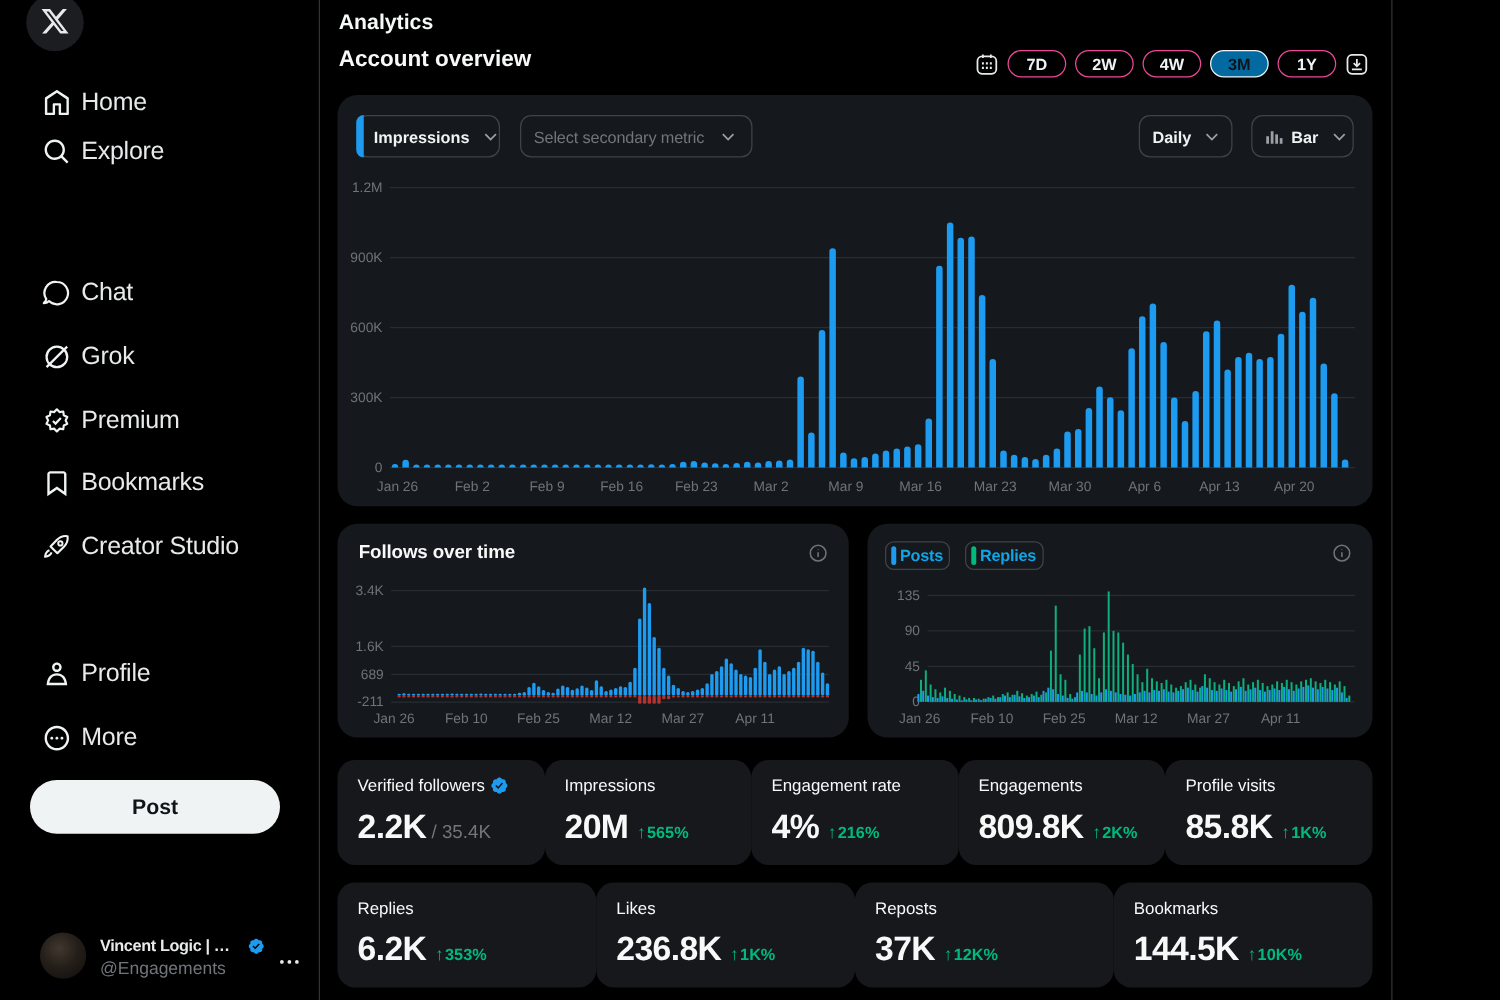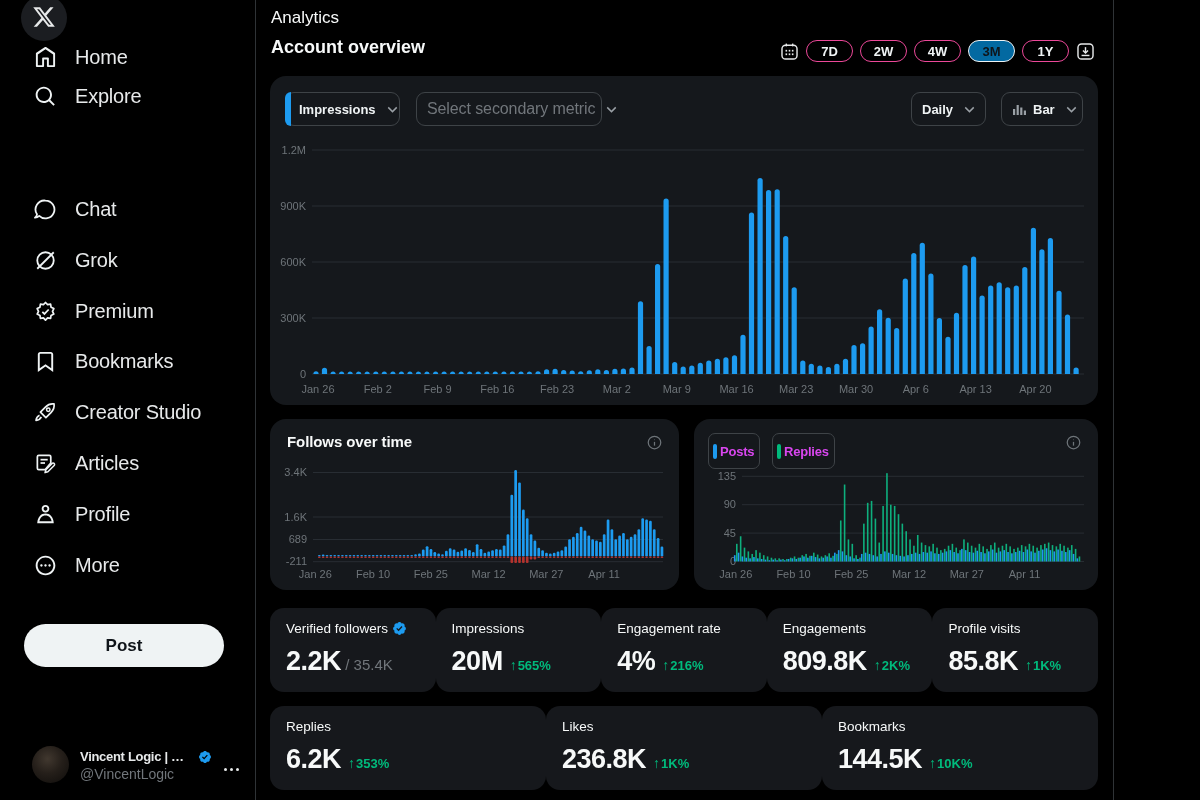--- a/index.html
+++ b/index.html
@@ -2,58 +2,58 @@
 <html><head><meta charset="utf-8">
 <style>
 *{margin:0;padding:0;box-sizing:border-box}
 html,body{width:1200px;height:800px;background:#000;overflow:hidden;
 font-family:"Liberation Sans",sans-serif;color:#e7e9ea;-webkit-font-smoothing:antialiased}
 #page{position:relative;width:1200px;height:800px;transform:translateZ(0)}
 
 #side{position:absolute;left:0;top:0;width:256px;height:800px;border-right:1px solid #2f3336}
 #xc{position:absolute;left:21px;top:-5px;width:46px;height:46px;border-radius:50%;background:#1b1d21}
 #xc svg{position:absolute;left:11px;top:10px;width:24px;height:24px}
-.nav{position:absolute;left:34px;height:48px;display:flex;align-items:flex-start;gap:18px;white-space:nowrap}
+.nav{position:absolute;left:34px;height:48px;display:flex;align-items:flex-end;gap:8px;white-space:nowrap}
 .nav span{font-size:20px;color:#e7e9ea;letter-spacing:-0.2px}
 .nico{width:23px;height:23px;flex:0 0 23px}
 #post{position:absolute;left:24px;top:624px;width:200px;height:43px;border-radius:22px;background:#eff3f4;
 color:#0f1419;font-weight:700;font-size:17px;display:flex;align-items:center;justify-content:center}
 #prof{position:absolute;left:32px;top:746px;width:210px;height:38px}
 #av{position:absolute;left:0;top:0;width:37px;height:37px;border-radius:50%;
 background:radial-gradient(circle at 42% 35%,#41382f 0%,#251f1a 45%,#0e0c0a 100%)}
 #pname{position:absolute;left:48px;top:3px;font-size:13px;letter-spacing:-0.3px;font-weight:700;white-space:nowrap}
 #vbadge{position:absolute;left:166px;top:4px;width:14px;height:14px}
 #phandle{position:absolute;left:48px;top:20px;font-size:14px;color:#71767b}
 #pdots{position:absolute;left:192px;top:22px;display:flex;gap:3px}
 #pdots i{width:3px;height:3px;border-radius:50%;background:#e7e9ea}
 
 #main{position:absolute;left:256px;top:0;width:858px;height:800px;border-right:1px solid #2f3336}
-h1{position:absolute;left:15px;top:8px;font-size:17px;font-weight:400;color:#f7f9f9}
+h1{position:absolute;left:15px;top:8px;font-size:17px;font-weight:700;color:#f7f9f9}
 h2{position:absolute;left:15px;top:37px;font-size:18px;font-weight:700;color:#f7f9f9}
 #ranges{position:absolute;right:18px;top:40px;display:flex;align-items:center;gap:7px}
 .pill{height:22px;min-width:47px;border:1px solid #ec4899;border-radius:12px;display:flex;
 align-items:center;justify-content:center;font-size:13px;font-weight:700;color:#eff3f4}
 .pill.act{background:#0369a1;color:#0f1419;border-color:#eff3f4}
 .ibt{display:flex;align-items:center;justify-content:center}
 
 .card{position:absolute;background:#15181c;border-radius:16px}
 #c1{left:14px;top:76px;width:828px;height:329px}
 #c2{left:14px;top:419px;width:409px;height:171px}
 #c3{left:438px;top:419px;width:404px;height:171px}
 .dbt{position:absolute;height:34px;border:1px solid #3e4347;border-radius:9px;display:flex;
 align-items:center;justify-content:space-between;font-size:13px;font-weight:700;color:#eff3f4;padding:0 10px}
 .chev{width:17px;height:17px;margin-left:8px;color:#9aa0a6;flex:0 0 17px}
 .accent{width:6px;height:34px;border-radius:9px 0 0 9px;background:#1d9bf0;position:absolute;left:-1px;top:-1px}
-.gsel{color:#71767b;font-weight:400;font-size:16px;white-space:nowrap;letter-spacing:-0.1px}
+.gsel{color:#71767b;font-weight:400;font-size:13px;white-space:nowrap;letter-spacing:-0.1px}
 .ct{position:absolute;left:17px;top:14px;font-size:15px;font-weight:700;color:#f7f9f9;letter-spacing:-0.1px}
 .info{position:absolute;width:15px;height:15px;right:17px;top:16px}
 svg.chart text{font-size:11px;fill:#6e7479}
 svg.chart line{stroke:#282d33;stroke-width:1}
-.leg{position:absolute;top:14px;height:36px;border:1px solid #3e4347;border-radius:7px;display:flex;
-align-items:center;padding:0 5px 0 4px;gap:3px;font-size:13px;font-weight:700;color:#d946ef;letter-spacing:-0.2px}
+.leg{position:absolute;top:14px;height:23px;border:1px solid #3e4347;border-radius:7px;display:flex;
+align-items:center;padding:0 5px 0 4px;gap:3px;font-size:13px;font-weight:700;color:#0ea5e9;letter-spacing:-0.2px}
 .lbar{width:4px;height:15px;border-radius:2px}
 
 #srow1,#srow2{position:absolute;left:14px;width:828px;height:84px;display:flex;}
 #srow1{top:608px} #srow2{top:706px}
 .sc{flex:1;min-width:0;background:#16181c;border-radius:14px;padding:13px 16px 0}
 .st{font-size:13.5px;color:#f7f9f9;display:flex;align-items:center;gap:4px;white-space:nowrap}
 .vb{width:15px;height:15px;flex:0 0 15px}
 .sv{margin-top:10px;font-size:27px;font-weight:700;color:#f7f9f9;letter-spacing:-0.5px;display:flex;align-items:baseline}
 .sub{font-size:15px;font-weight:400;color:#71767b;letter-spacing:0}
 .pct{font-size:13px;font-weight:700;color:#00ba7c;margin-left:7px;letter-spacing:0}
@@ -106,49 +106,40 @@
         <span>Bookmarks</span>
       </div>
       <div class="nav" style="top:401px">
         <svg viewBox="0 0 24 24" class="nico" fill="#eff3f4">
           <path d="M20.9 3.1c.5 3-.7 6.5-3.2 9l-5.3 5.2-5.7-5.7 5.2-5.3c2.5-2.5 6-3.7 9-3.2z" fill="none" stroke="#eff3f4" stroke-width="1.8" stroke-linejoin="round"></path>
           <circle cx="14.9" cy="9.1" r="1.8" fill="none" stroke="#eff3f4" stroke-width="1.6"></circle>
           <path d="M7.6 16.6c-.8 2.1-2.8 3.4-5.5 3.7.3-2.7 1.6-4.7 3.7-5.5" fill="none" stroke="#eff3f4" stroke-width="1.7" stroke-linejoin="round"></path>
         </svg>
         <span>Creator Studio</span>
       </div>
-      <div class="nav" style="top:452px">
-        <svg viewBox="0 0 24 24" class="nico" fill="#eff3f4">
-          <path d="M5 3.5h11a1.5 1.5 0 0 1 1.5 1.5v6.5l-6 7.0H5A1.5 1.5 0 0 1 3.5 17V5A1.5 1.5 0 0 1 5 3.5z" fill="none" stroke="#eff3f4" stroke-width="1.8"></path>
-          <line x1="6.8" y1="8" x2="14.3" y2="8" stroke="#eff3f4" stroke-width="1.8"></line>
-          <line x1="6.8" y1="11.5" x2="11.5" y2="11.5" stroke="#eff3f4" stroke-width="1.8"></line>
-          <path d="M14.5 20.6l-3 .9.9-3 6.5-6.6c.55-.55 1.5-.55 2.05 0l.1.1c.57.56.57 1.5 0 2.06l-6.55 6.54z" fill="none" stroke="#eff3f4" stroke-width="1.6" stroke-linejoin="round"></path>
-        </svg>
-        <span>Articles</span>
-      </div>
       <div class="nav" style="top:503px">
         <svg viewBox="0 0 24 24" class="nico" fill="#eff3f4">
           <path d="M5.651 19h12.698c-.337-1.8-1.023-3.21-1.945-4.19C15.318 13.65 13.838 13 12 13s-3.317.65-4.404 1.81c-.922.98-1.608 2.39-1.945 4.19zm.486-5.56C7.627 11.85 9.648 11 12 11s4.373.85 5.863 2.44c1.477 1.58 2.366 3.8 2.632 6.46l.11 1.1H3.395l.11-1.1c.266-2.66 1.155-4.88 2.632-6.46zM12 4c-1.105 0-2 .9-2 2s.895 2 2 2 2-.9 2-2-.895-2-2-2zM8 6c0-2.21 1.791-4 4-4s4 1.79 4 4-1.791 4-4 4-4-1.79-4-4z"></path>
         </svg>
         <span>Profile</span>
       </div>
       <div class="nav" style="top:554px">
         <svg viewBox="0 0 24 24" class="nico" fill="#eff3f4">
           <path d="M12 1.75C6.34 1.75 1.75 6.34 1.75 12S6.34 22.25 12 22.25 22.25 17.66 22.25 12 17.66 1.75 12 1.75zm-8.25 10.25c0-4.56 3.69-8.25 8.25-8.25s8.25 3.69 8.25 8.25-3.69 8.25-8.25 8.25-8.25-3.69-8.25-8.25zM12 13.25c-.69 0-1.25-.56-1.25-1.25s.56-1.25 1.25-1.25 1.25.56 1.25 1.25-.56 1.25-1.25 1.25zm-4.25 0c-.69 0-1.25-.56-1.25-1.25s.56-1.25 1.25-1.25 1.25.56 1.25 1.25-.56 1.25-1.25 1.25zm8.5 0c-.69 0-1.25-.56-1.25-1.25s.56-1.25 1.25-1.25 1.25.56 1.25 1.25-.56 1.25-1.25 1.25z"></path>
         </svg>
         <span>More</span>
       </div>
   <div id="post">Post</div>
   <div id="prof">
     <div id="av"></div>
     <div id="pname">Vincent Logic | …</div>
     <svg id="vbadge" viewBox="0 0 24 24" fill="#1d9bf0">
           <path d="M22.25 12c0-1.43-.88-2.67-2.19-3.34.46-1.39.2-2.9-.81-3.91s-2.52-1.27-3.91-.81c-.66-1.31-1.91-2.19-3.34-2.19s-2.67.88-3.33 2.19c-1.4-.46-2.91-.2-3.92.81s-1.26 2.52-.8 3.91c-1.31.67-2.2 1.91-2.2 3.34s.89 2.67 2.2 3.34c-.46 1.39-.21 2.9.8 3.91s2.52 1.26 3.91.81c.67 1.31 1.91 2.19 3.34 2.19s2.68-.88 3.34-2.19c1.39.45 2.9.2 3.91-.81s1.27-2.52.81-3.91c1.31-.67 2.19-1.91 2.19-3.34zm-11.71 4.2L6.8 12.46l1.41-1.42 2.26 2.26 4.8-5.23 1.47 1.36-6.2 6.77z"></path>
         </svg>
-    <div id="phandle">@VincentLogic</div>
+    <div id="phandle">@Engagements</div>
     <div id="pdots">
           <i></i>
           <i></i>
           <i></i>
         </div>
   </div>
 </div>
 <div id="main">
   <h1>Analytics</h1>
   <h2>Account overview</h2>
@@ -780,17 +771,21 @@
   <div id="srow2">
         <div class="sc">
           <div class="st">Replies</div>
           <div class="sv">6.2K<span class="pct"><span class="ar">↑</span>353%</span></div>
         </div>
         <div class="sc">
           <div class="st">Likes</div>
           <div class="sv">236.8K<span class="pct"><span class="ar">↑</span>1K%</span></div>
         </div>
         <div class="sc">
+          <div class="st">Reposts</div>
+          <div class="sv">37K<span class="pct"><span class="ar">↑</span>12K%</span></div>
+        </div>
+        <div class="sc">
           <div class="st">Bookmarks</div>
           <div class="sv">144.5K<span class="pct"><span class="ar">↑</span>10K%</span></div>
         </div>
       </div>
 </div>
 </div>
 </body></html>

